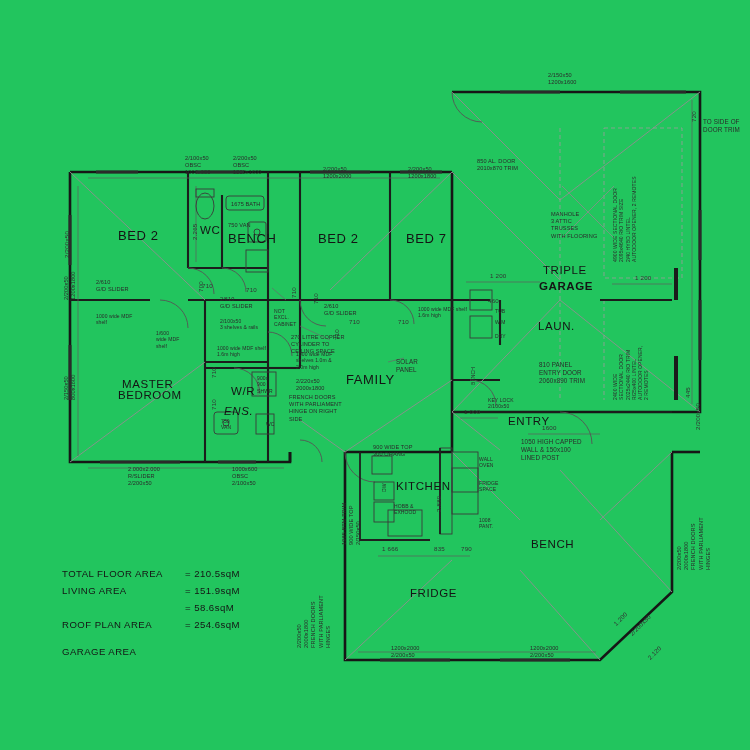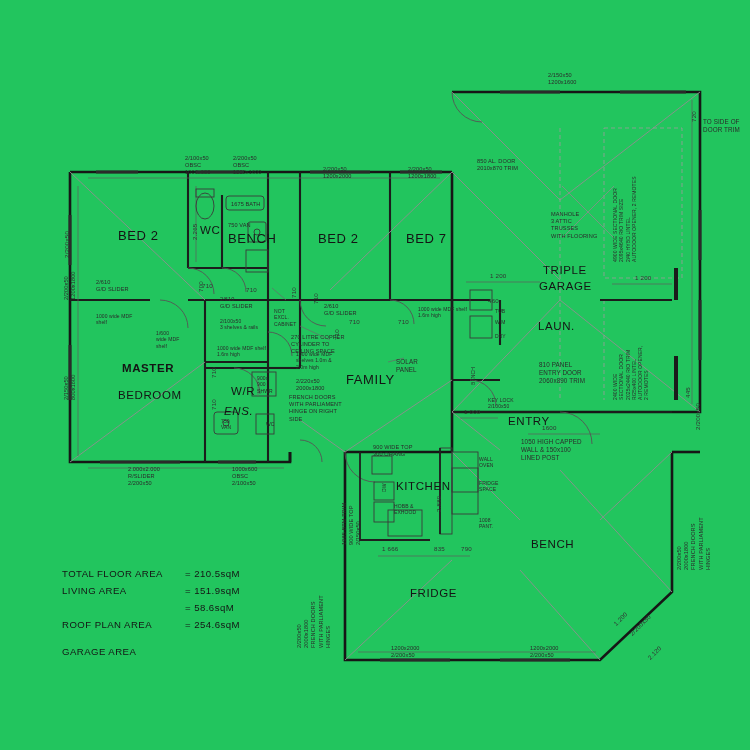--- a/index.html
+++ b/index.html
@@ -177,22 +177,22 @@
       <path d="M258,396 L258,378"></path>
     </g>
   </svg>
 
   <div class="rm big" style="left:118px;top:228px;">BED 2</div>
   <div class="rm" style="left:200px;top:224px;">WC</div>
   <div class="rm big" style="left:228px;top:231px;">BENCH</div>
   <div class="rm big" style="left:318px;top:231px;">BED 2</div>
   <div class="rm big" style="left:406px;top:231px;">BED 7</div>
   <div class="rm" style="left:543px;top:264px;">TRIPLE</div>
-  <div class="rm" style="left:539px;top:280px;">GARAGE</div>
-  <div class="rm" style="left:122px;top:362px;font-weight:bold;">MASTER</div>
+  <div class="rm" style="left:539px;top:280px;font-weight:bold;">GARAGE</div>
+  <div class="rm" style="left:122px;top:378px;">MASTER</div>
   <div class="rm" style="left:118px;top:389px;">BEDROOM</div>
   <div class="rm" style="left:231px;top:365px;margin-top:20px;">W/R</div>
   <div class="rm" style="left:224px;top:405px;font-style:italic;">ENS.</div>
   <div class="rm big" style="left:346px;top:372px;">FAMILY</div>
   <div class="rm" style="left:494px;top:320px;padding-left:44px;">LAUN.</div>
   <div class="rm" style="left:508px;top:415px;">ENTRY</div>
   <div class="rm" style="left:396px;top:480px;">KITCHEN</div>
   <div class="rm" style="left:410px;top:587px;">FRIDGE</div>
   <div class="rm" style="left:531px;top:538px;">BENCH</div>
 

